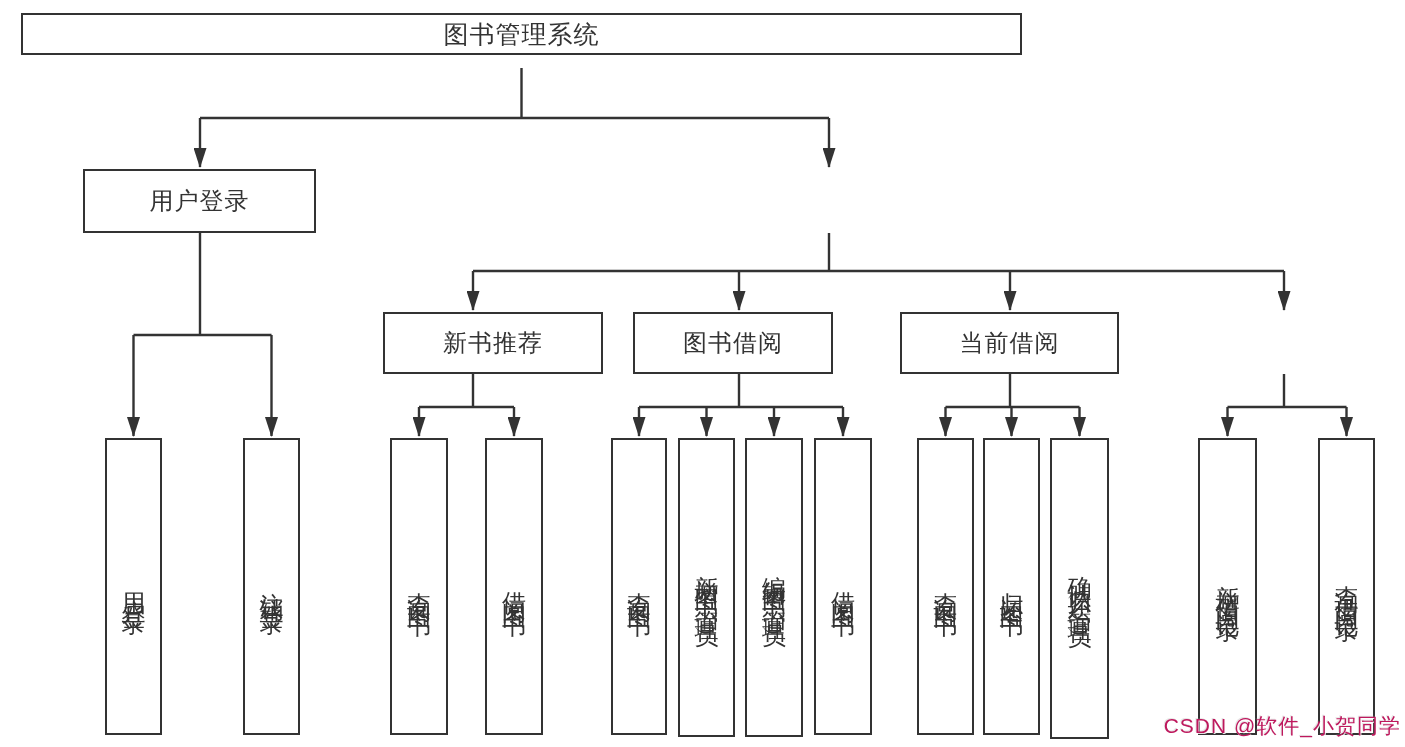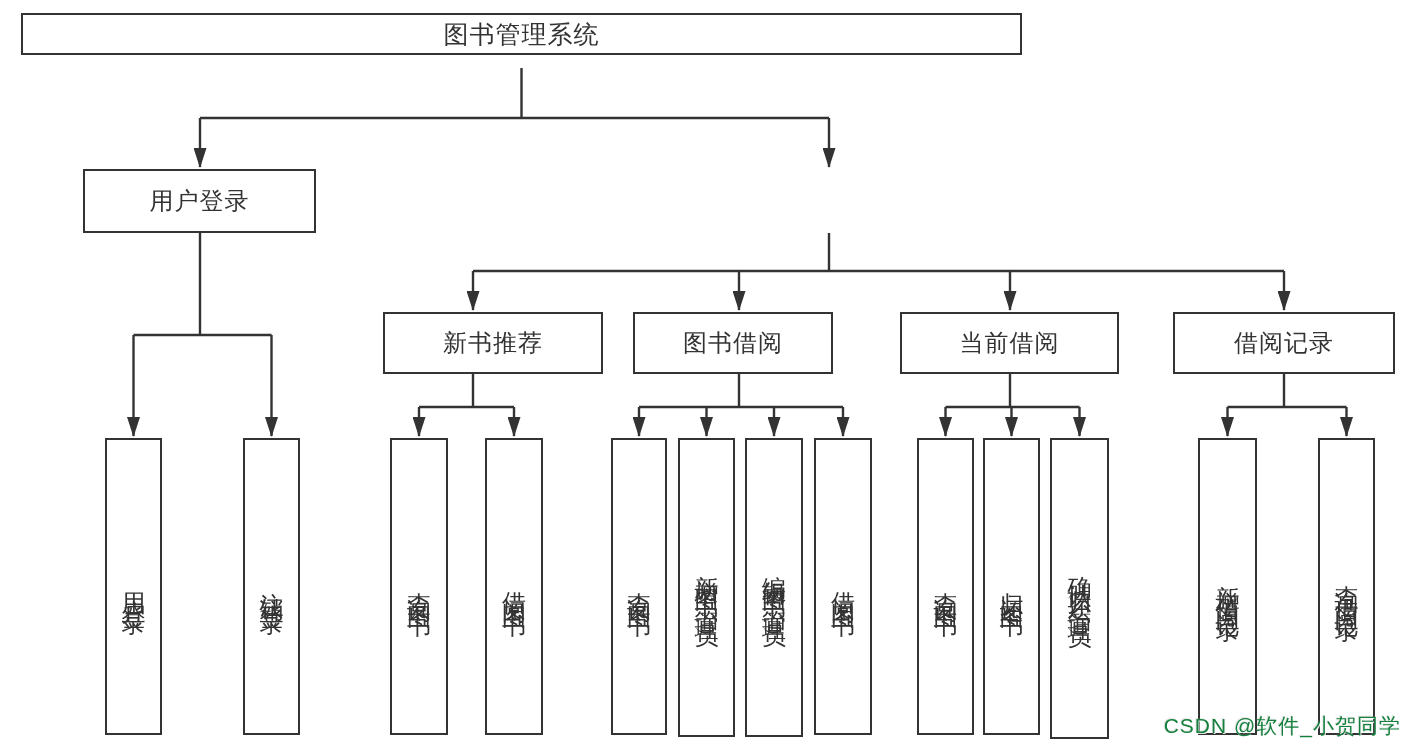--- a/index.html
+++ b/index.html
@@ -39,21 +39,21 @@
     letter-spacing: 7px;
     line-height: 1;
     white-space: nowrap;
     color: #333333;
   }
   .watermark {
     position: absolute;
     right: 4px;
     top: 712px;
     font-size: 21px;
-    color: #15803d;
+    color: #be185d;
     text-shadow: 1px 1px 0 rgba(255,255,255,0.85), -1px -1px 0 rgba(150,150,150,0.25);
     letter-spacing: 1px;
     z-index: 5;
     white-space: nowrap;
   }
 </style>
 </head>
 <body>
 
 <div class="canvas">
@@ -101,21 +101,20 @@
     </g>
   </svg>
 
   <div class="node h root" style="left:21px; top:13px; width:1001px; height:42px;">图书管理系统</div>
 
   <div class="node h" style="left:83px; top:169px; width:233px; height:64px;">用户登录</div>
 
   <div class="node h" style="left:383px; top:312px; width:220px; height:62px;">新书推荐</div>
   <div class="node h" style="left:633px; top:312px; width:200px; height:62px;">图书借阅</div>
   <div class="node h" style="left:900px; top:312px; width:219px; height:62px;">当前借阅</div>
-  <div class="node h" style="left:1173px; top:312px; width:222px; height:62px;">借阅记录</div>
 
   <div class="node leaf" style="left:105px; top:438px; width:57px; height:297px;">
     <span class="vtext">用户登录</span>
   </div>
   <div class="node leaf" style="left:243px; top:438px; width:57px; height:297px;">
     <span class="vtext">注销登录</span>
   </div>
 
   <div class="node leaf" style="left:390px; top:438px; width:58px; height:297px;">
     <span class="vtext">查询图书</span>

